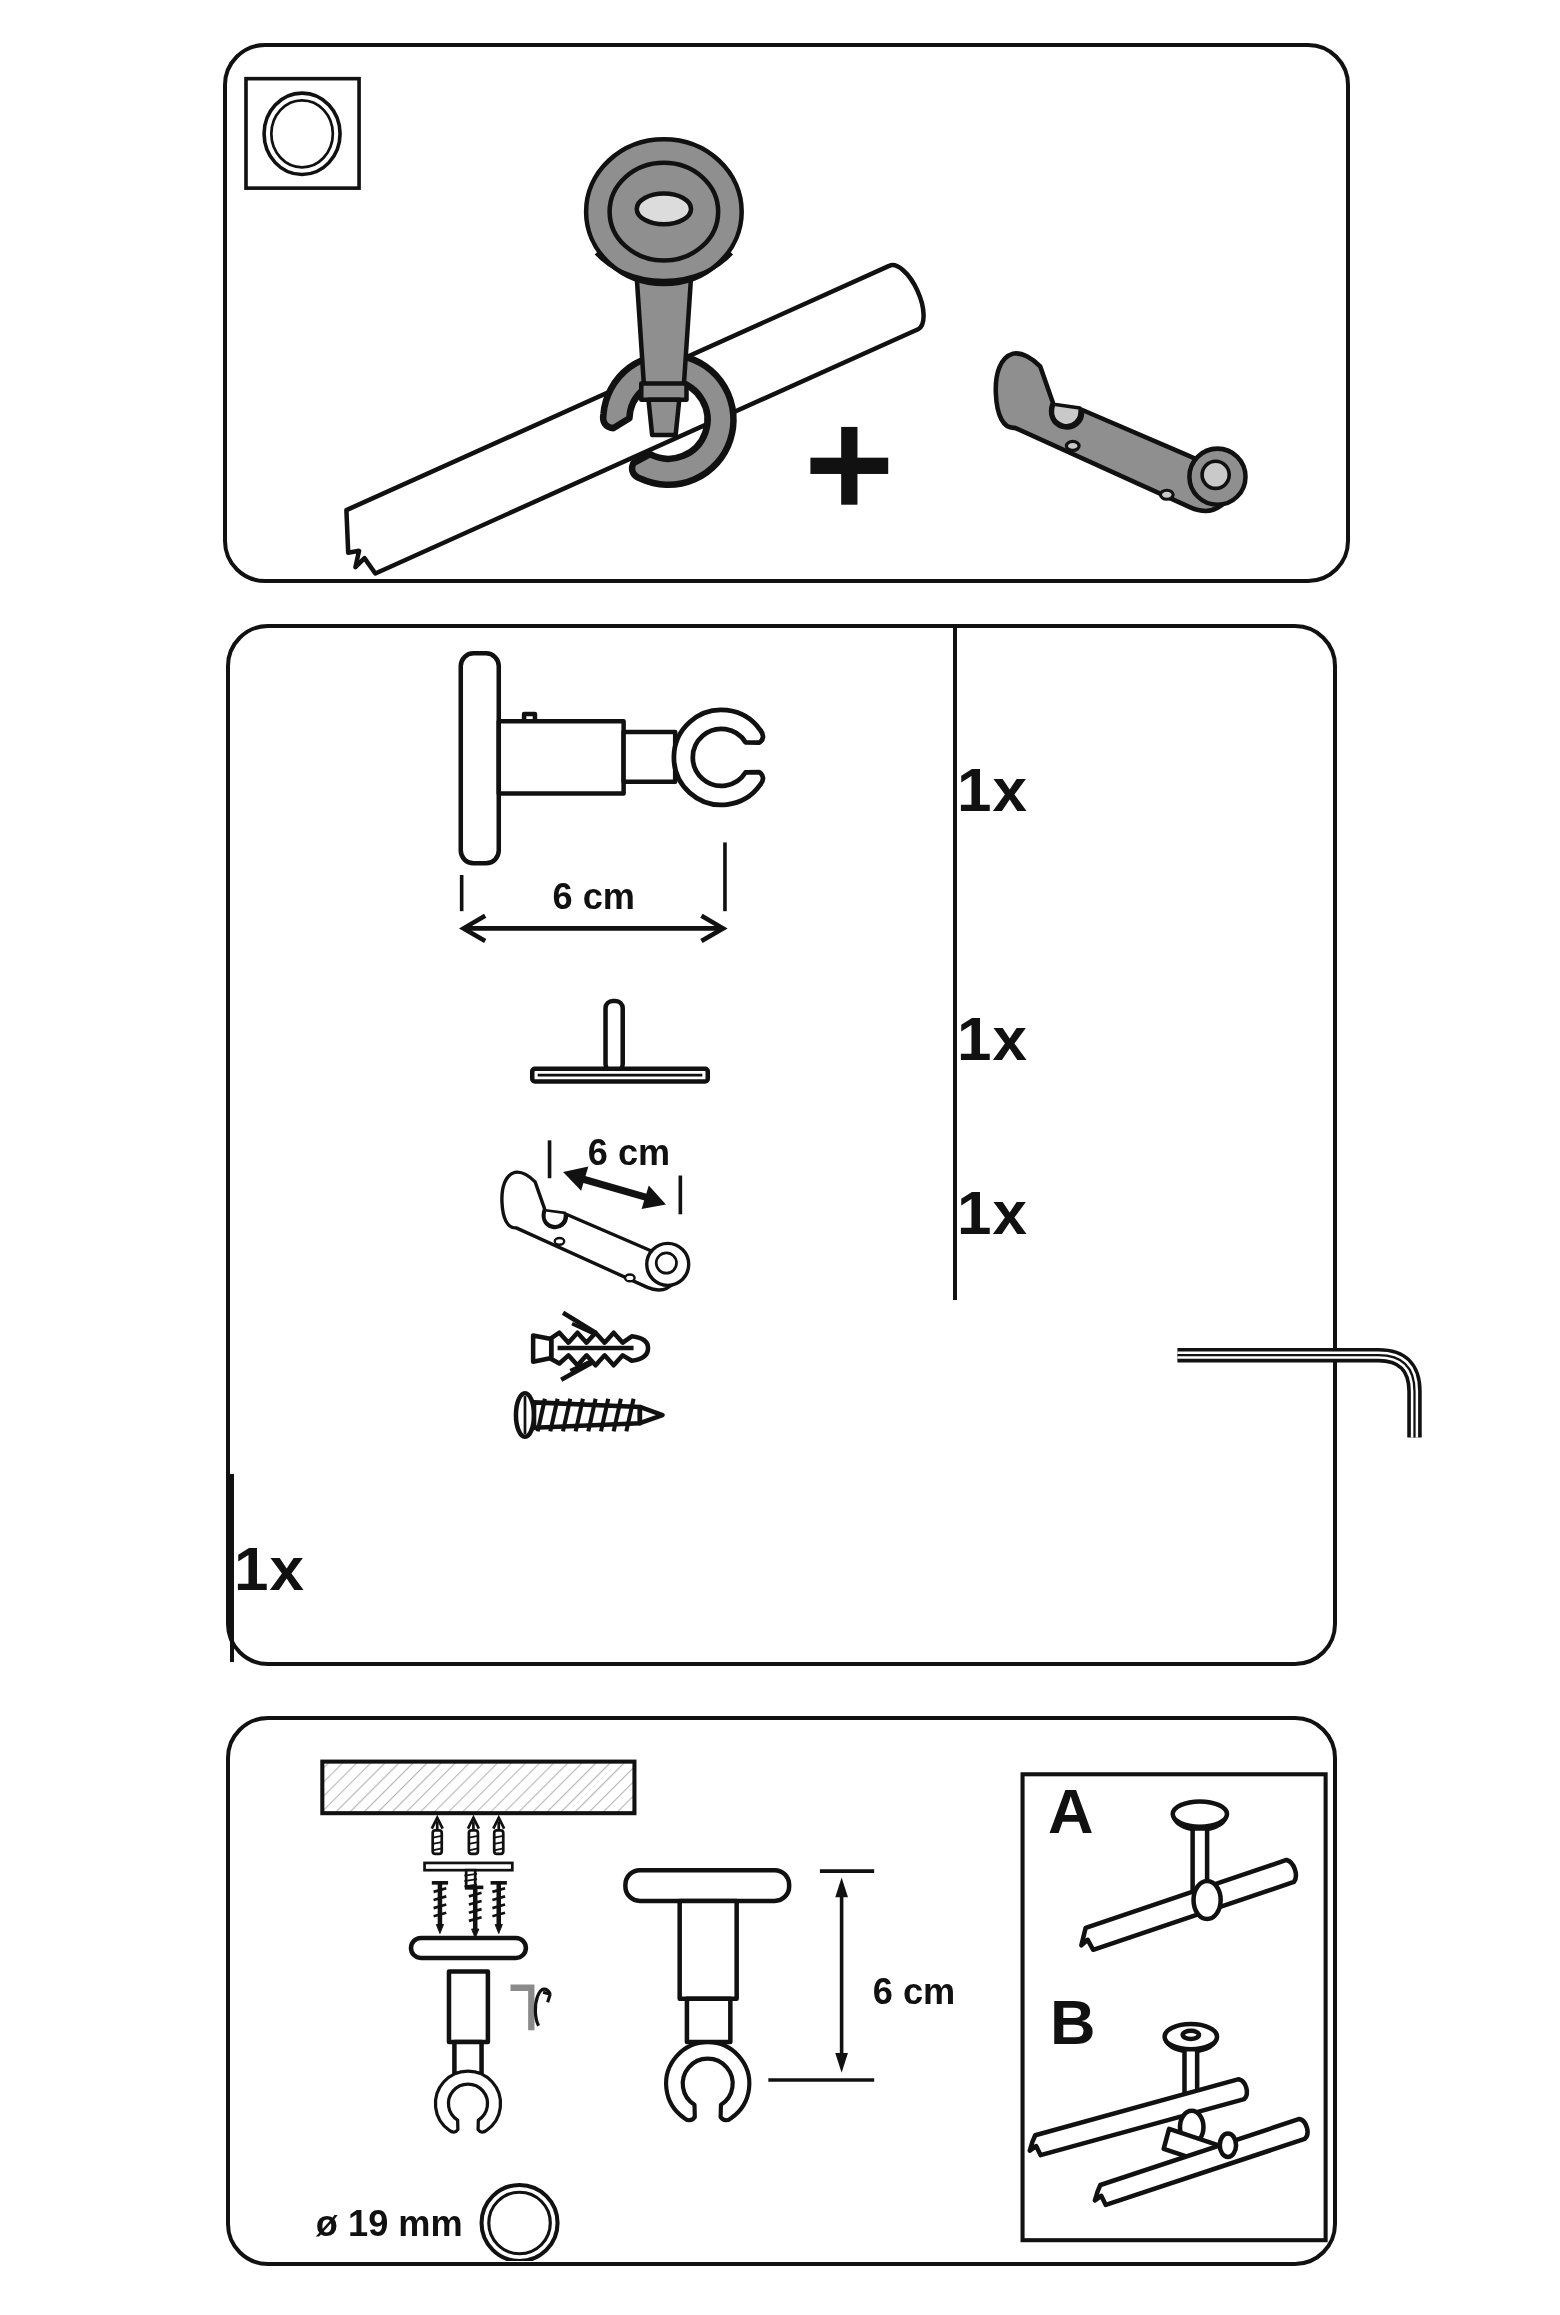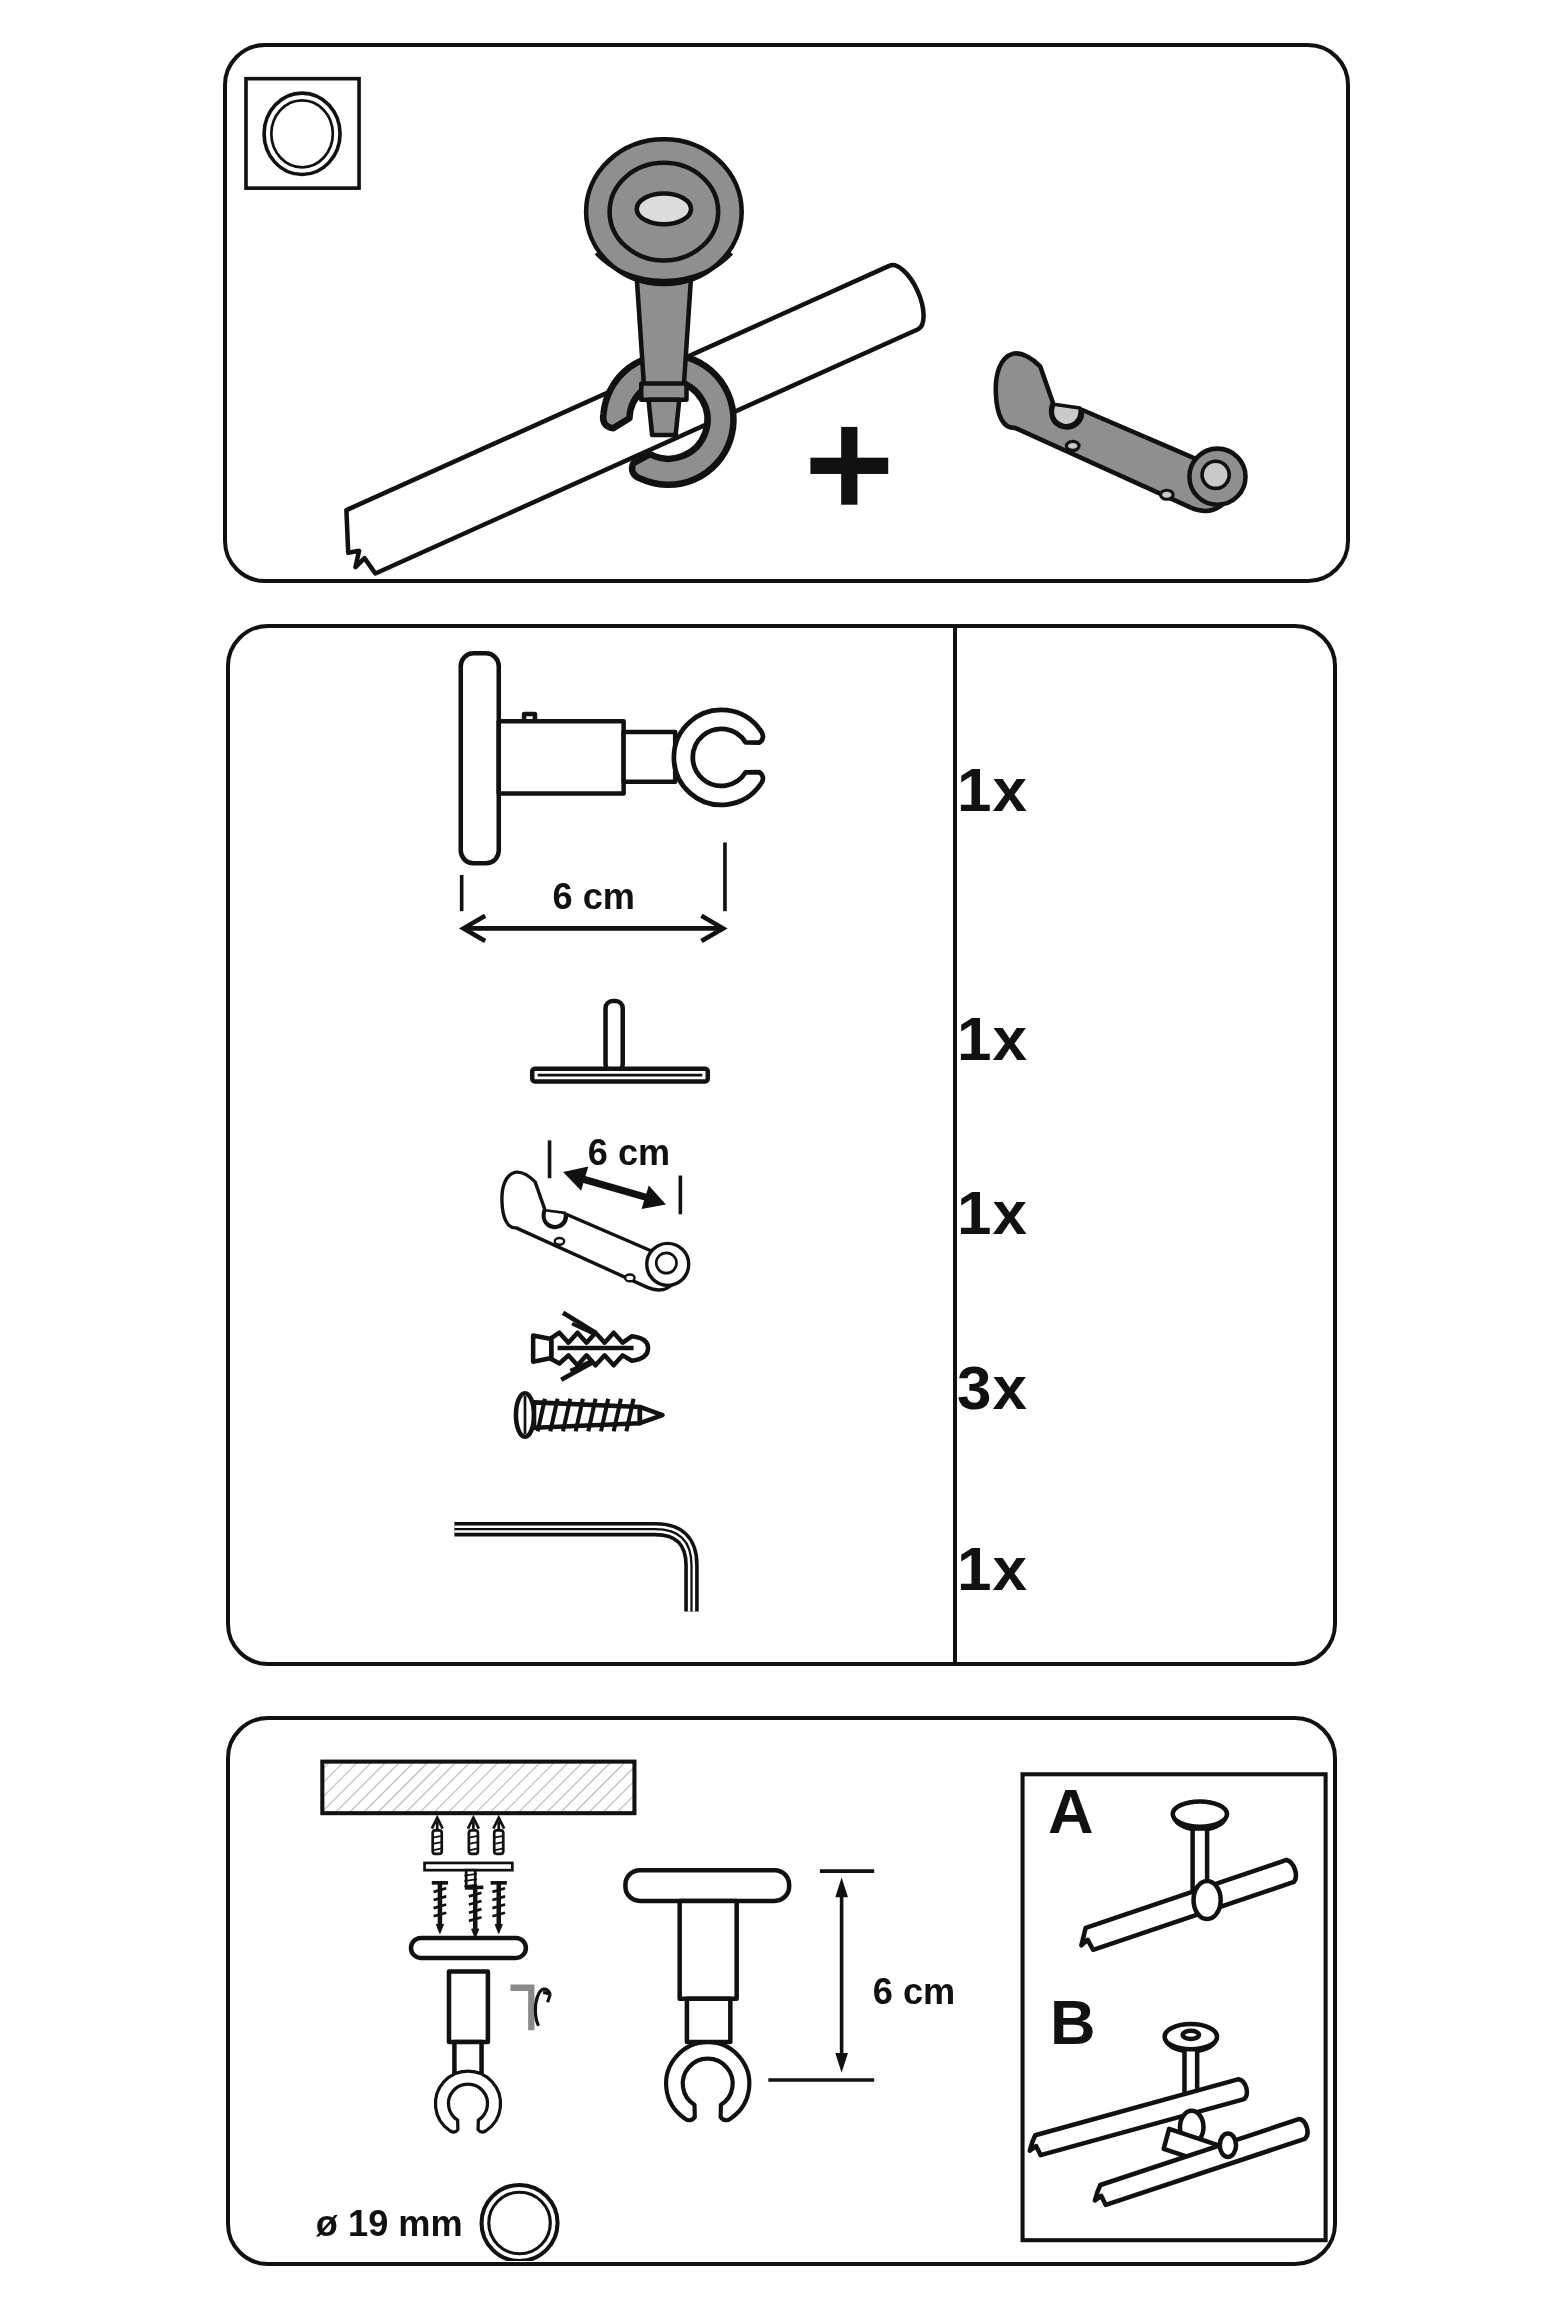--- a/index.html
+++ b/index.html
@@ -204,23 +204,20 @@
               <line x1="390" y1="109" x2="382" y2="145"></line>
               <line x1="404" y1="109" x2="396" y2="145"></line>
               <line x1="418" y1="109" x2="410" y2="145"></line>
               <line x1="432" y1="109" x2="424" y2="145"></line>
               <line x1="446" y1="109" x2="438" y2="145"></line>
             </g>
             <path d="M 453,118 L 478,127 L 453,136 Z" class="outline" stroke-width="4.5"></path>
           </g>
         </svg>
       </div>
-      <div class="cell row2 qty">
-        <div class="qty-label">3x</div>
-      </div>
 
       <div class="cell row2">
         <svg width="723" height="172" viewBox="0 0 799 190">
           <g>
             <path d="M 248,61 L 470,61 Q 510,61 510,101 L 510,152" fill="none" stroke="#111" stroke-width="16"></path>
             <path d="M 248,61 L 470,61 Q 510,61 510,101 L 510,152" fill="none" stroke="#fff" stroke-width="8"></path>
             <path d="M 248,61 L 470,61 Q 510,61 510,101 L 510,152" fill="none" stroke="#111" stroke-width="2.5"></path>
           </g>
         </svg>
       </div>

